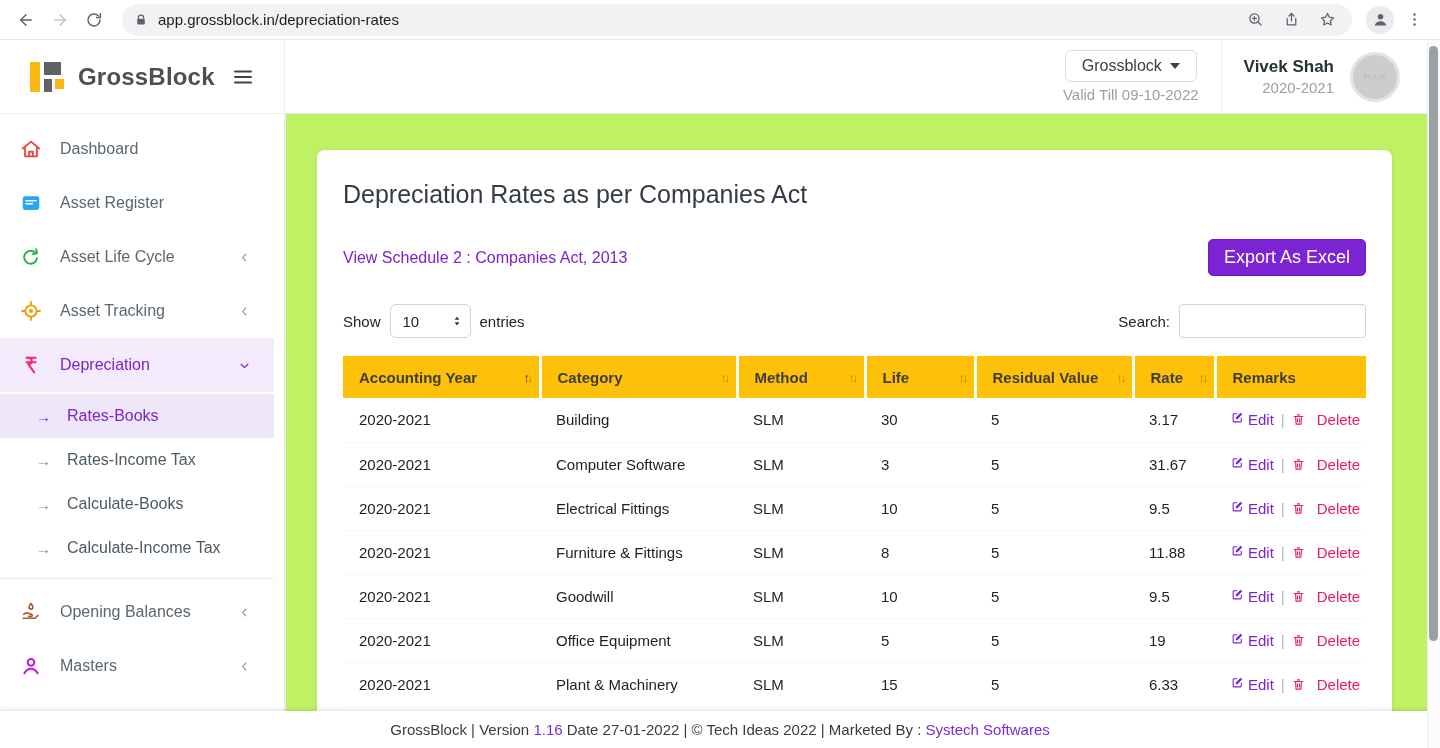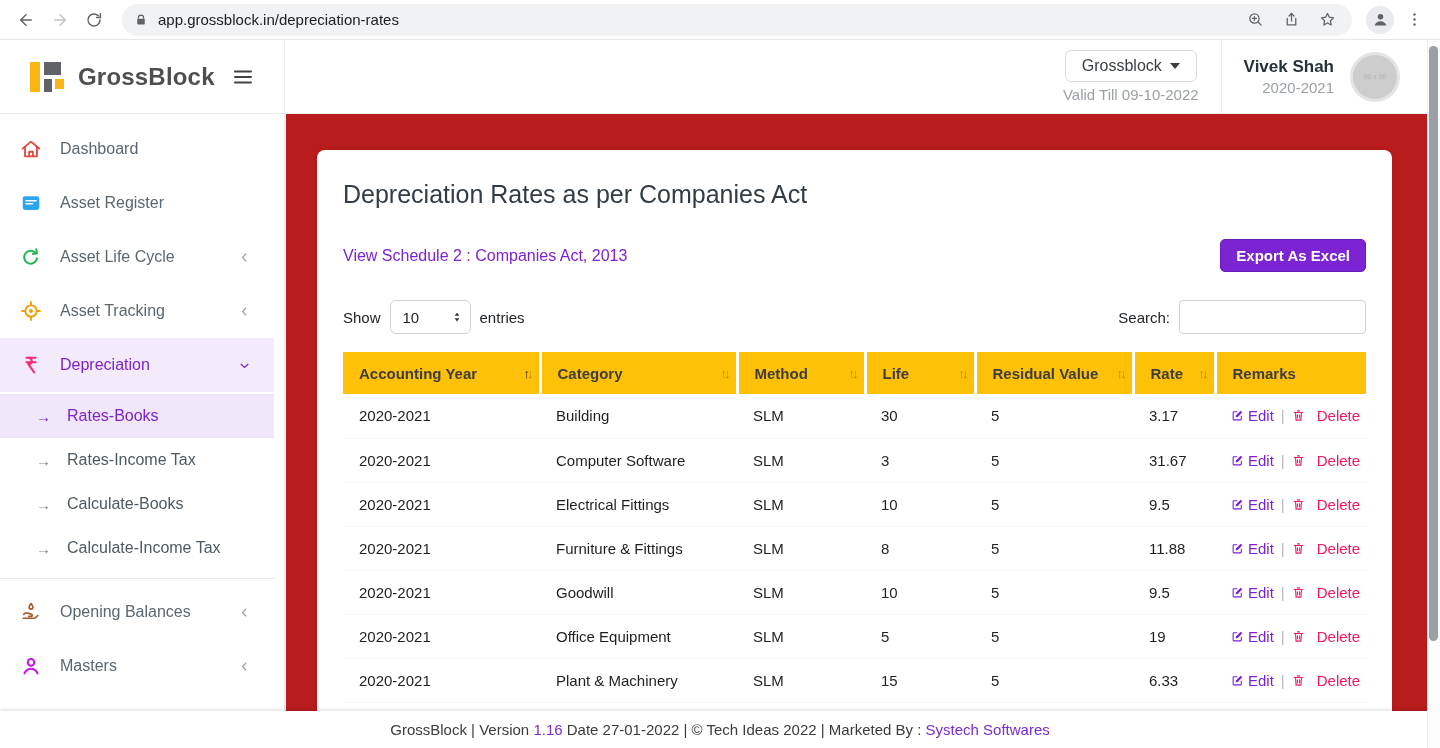--- a/index.html
+++ b/index.html
@@ -68,49 +68,49 @@
   .nav-item.active .nav-chev{color:#7c24c9;}
   .submenu{padding:2px 0;}
   .sub-item{height:44px;display:flex;align-items:center;padding-left:36px;gap:16px;cursor:pointer;width:274px;}
   .sub-arrow{font-size:15px;color:#7f8a94;}
   .sub-label{font-size:16px;color:#4d5a63;}
   .sub-item.active{background:#efe6fa;}
   .sub-item.active .sub-label,.sub-item.active .sub-arrow{color:#7c24c9;font-weight:500;}
   .side-divider{border-top:1px solid #e9e9e9;margin:6px 0;width:274px;}
 
   
-  .main{position:absolute;top:114px;left:286px;right:0;bottom:37px;overflow:hidden;background:#b91c1c;}
+  .main{position:absolute;top:114px;left:286px;right:0;bottom:37px;overflow:hidden;background:#bef264;}
   .card{position:absolute;left:31px;top:36px;width:1075px;bottom:0;background:#fff;
     border-radius:8px 8px 0 0;box-shadow:0 1px 5px rgba(0,0,0,.09);padding:24px 26px 0 26px;}
   .page-title{font-size:25px;font-weight:500;color:#323c46;margin-top:6px;}
   .actions-row{margin-top:30px;display:flex;align-items:center;}
   .schedule-link{font-size:16px;color:#7d21d4;cursor:pointer;}
   .btn-group{margin-left:auto;display:flex;gap:13px;}
-  .btn{background:#7c24d4;border:1px solid #6a1cbd;color:#fff;font-size:15px;font-weight:700;
+  .btn{background:#7c24d4;border:1px solid #6a1cbd;color:#fff;font-size:18px;font-weight:400;
     padding:7px 15px;border-radius:5px;cursor:pointer;font-family:inherit;}
   .controls-row{margin-top:28px;display:flex;font-size:15px;color:#212529;}
   .len-wrap{display:flex;align-items:center;gap:9px;}
   .len-select{position:relative;width:81px;height:34px;}
   .len-select select{width:100%;height:100%;border:1px solid #ced4da;border-radius:6px;
     padding:0 24px 0 12px;font-size:15px;color:#212529;appearance:none;-webkit-appearance:none;background:#fff;font-family:inherit;}
   .len-caret{position:absolute;right:7px;top:9px;width:14px;height:16px;color:#333;pointer-events:none;}
   .len-caret svg{width:14px;height:16px;}
   .search-wrap{margin-left:auto;display:flex;align-items:center;gap:9px;}
   .search-wrap input{width:187px;height:34px;border:1px solid #ced4da;border-radius:4px;padding:0 10px;font-size:15px;font-family:inherit;}
 
   
   table.dep{margin-top:18px;border-collapse:collapse;table-layout:fixed;width:1023px;}
   .dep th{background:#ffc107;height:42px;text-align:left;padding:0 28px 0 16px;font-size:15px;
     color:#3d3d3d;font-weight:700;position:relative;border-right:3px solid #fff;cursor:pointer;}
   .dep th:last-child{border-right:none;cursor:default;}
   .sort{position:absolute;right:8px;top:50%;transform:translateY(-50%);font-size:13px;letter-spacing:-3px;color:rgba(0,0,0,.32);}
   .sort .active{color:#1a1a1a;}
   .dep td{height:44px;padding:0 8px 0 16px;font-size:15px;color:#1f1f1f;border-bottom:1px solid #f7f7f7;white-space:nowrap;}
   .rm{display:flex;align-items:center;gap:7px;}
-  .link-edit{color:#7b22d3;display:inline-flex;align-items:center;gap:4px;cursor:pointer;}
+  .link-edit{color:#7b22d3;display:inline-flex;gap:4px;cursor:pointer;}
   .link-del{color:#ef1768;display:inline-flex;align-items:center;gap:12px;cursor:pointer;justify-content:flex-end;}
   .link-edit svg,.link-del svg{width:13px;height:13px;}
   .sep{color:#b9b9b9;}
 
   
   .footer{position:absolute;bottom:0;left:0;right:0;height:37px;background:#fff;
     box-shadow:0 -1px 4px rgba(0,0,0,.14);display:flex;align-items:center;justify-content:center;
     font-size:15px;color:#3b3b3b;z-index:15;white-space:pre;}
   .footer .plink{color:#7a2bd6;cursor:pointer;}
 

